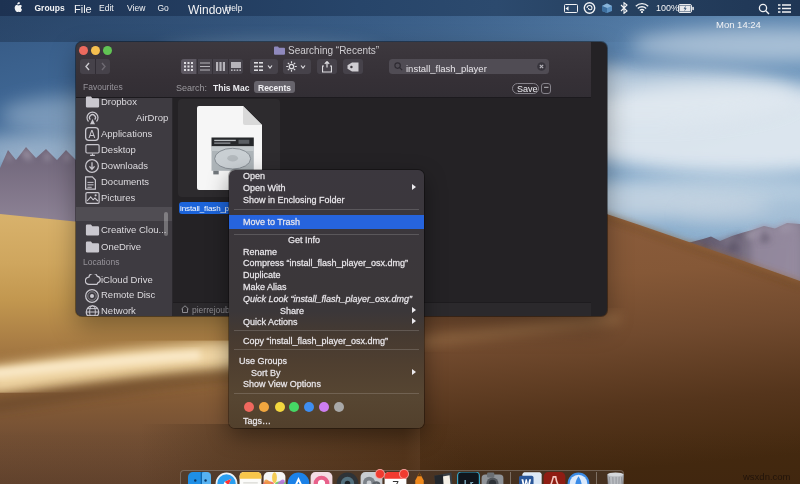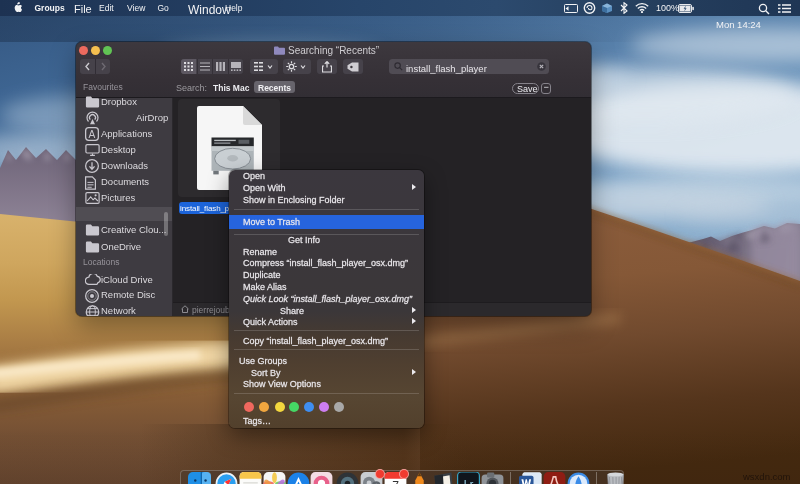--- a/index.html
+++ b/index.html
@@ -158,21 +158,21 @@
   <svg class="abs" style="left:758px;top:2.5px" width="12" height="12" viewBox="0 0 12 12">
     <circle cx="5" cy="5" r="3.6" fill="none" stroke="#f2f3f5" stroke-width="1.3"></circle>
     <path d="M7.8,7.8 L11,11" stroke="#f2f3f5" stroke-width="1.4"></path>
   </svg>
   <svg class="abs" style="left:778px;top:3.5px" width="13" height="9" viewBox="0 0 13 9">
     <path d="M4,1 H13 M4,4.5 H13 M4,8 H13 M0,1 H2.5 M0,4.5 H2.5 M0,8 H2.5" stroke="#f2f3f5" stroke-width="1.3"></path>
   </svg>
 </div>
 
 <div id="window" class="abs" style="left:76px;top:42px;width:515px;height:274px;border-radius:6px;
-     background:#242225;box-shadow:0 10px 26px rgba(0,0,0,0.35), 0 0 0 1px rgba(0,0,0,0.4);overflow:hidden;">
+     background:#242225;box-shadow:0 10px 26px rgba(0,0,0,0.35), 0 0 0 1px rgba(0,0,0,0.4);overflow:hidden;padding-left:16px;">
 
   <div class="abs" style="left:0;top:0;width:515px;height:55px;
        background:linear-gradient(#3d383e,#353036 70%,#322e34);border-bottom:1px solid #1c1a1e;"></div>
 
   <div class="abs" style="left:3px;top:4px;width:9px;height:9px;border-radius:50%;background:#ec6a5e;"></div>
   <div class="abs" style="left:14.5px;top:4px;width:9px;height:9px;border-radius:50%;background:#f5bf4f;"></div>
   <div class="abs" style="left:26.5px;top:4px;width:9px;height:9px;border-radius:50%;background:#61c454;"></div>
 
   <svg class="abs" style="left:198px;top:4px" width="11" height="9" viewBox="0 0 11 9">
     <path d="M0,1.5 a1,1 0 0 1 1,-1 h3 l1,1.2 h5 a1,1 0 0 1 1,1 v5 a1,1 0 0 1 -1,1 h-9 a1,1 0 0 1 -1,-1 Z" fill="#8f89bd"></path>

